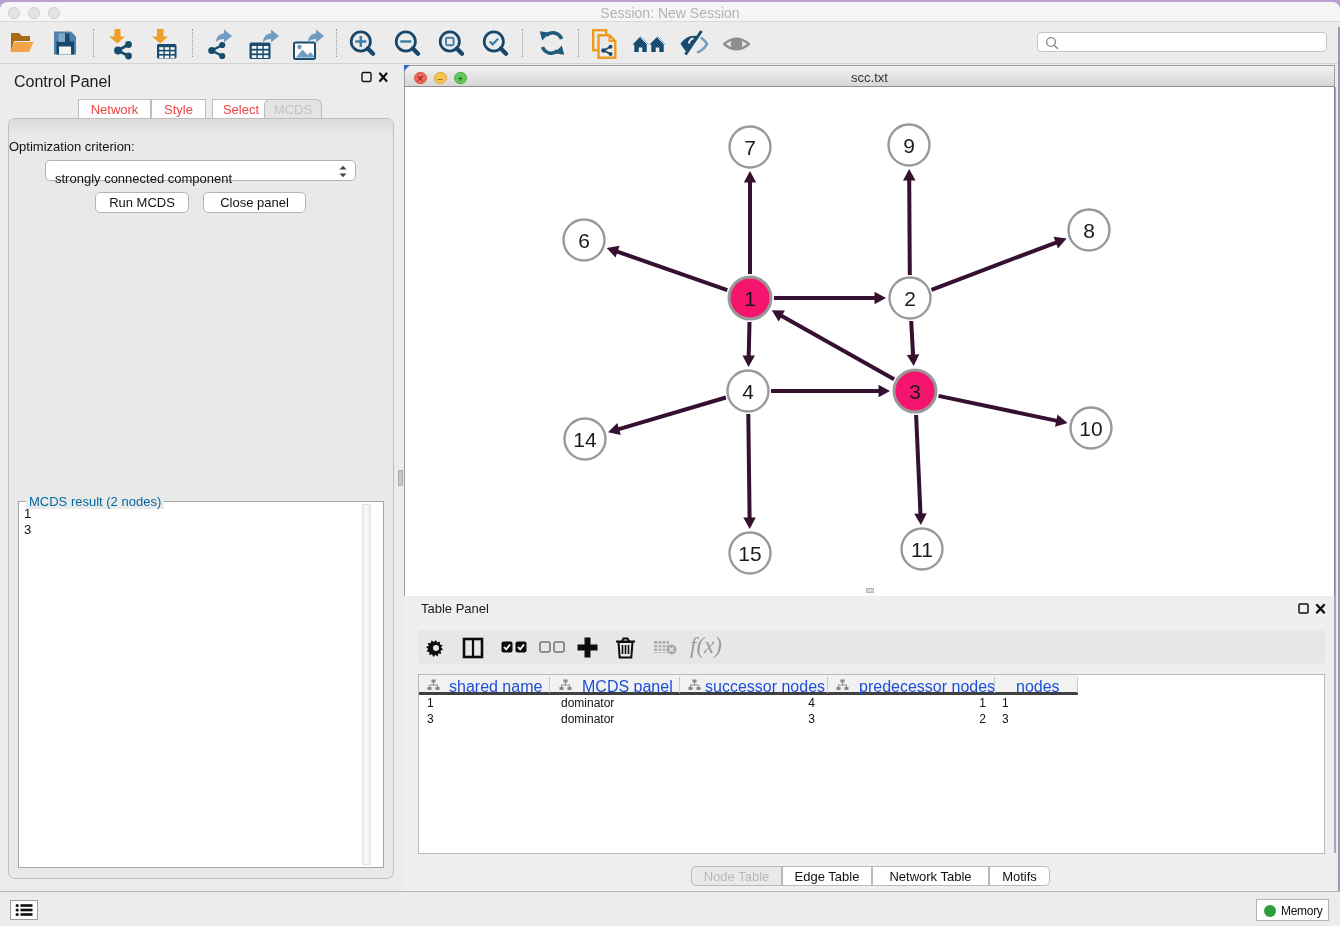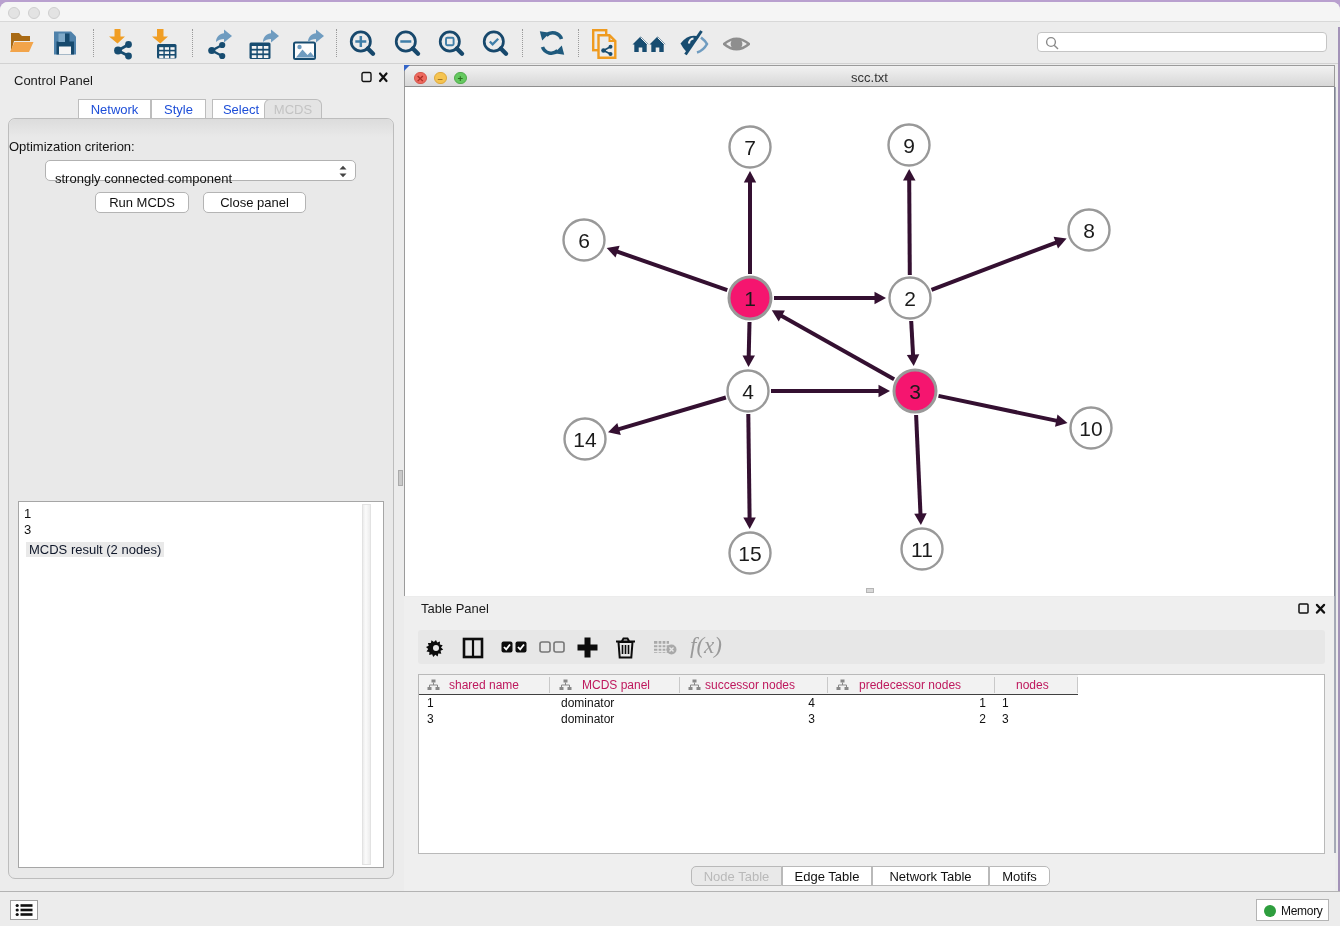--- a/index.html
+++ b/index.html
@@ -11,52 +11,53 @@
 #titlebar { position:absolute; left:0; top:0; width:1340px; height:20px; background:#f5f5f5; border-radius:8px 8px 0 0; border-bottom:1px solid #d8d8d8; }
 .tl { position:absolute; top:5px; width:12px; height:12px; border-radius:50%; background:#e3e3e3; border:1px solid #cfcfcf; }
 #wtitle { position:absolute; top:3px; left:0; width:100%; text-align:center; font-size:14px; color:#b7b1b7; }
 
 #toolbar { position:absolute; left:0; top:21px; width:1340px; height:41px; background:#ececec; border-bottom:1px solid #d2d2d2; }
 .tsep { position:absolute; top:6px; height:28px; width:0; border-left:1px dotted #9a9a9a; }
 .ticon { position:absolute; top:5px; }
 #search { position:absolute; left:1037px; top:9px; width:290px; height:20px; background:#fff; border:1px solid #c5c5c5; border-radius:4px; }
 
 #cpanel { position:absolute; left:0; top:62px; width:403px; height:827px; background:#ececec; }
-#cpanel .hdr { position:absolute; left:14px; top:9px; font-size:13px; color:#1a1a1a; }
-.tab { position:absolute; top:35px; height:20px; background:#fff; border:1px solid #bdbdbd; font-size:13px; color:#1d4ed8; text-align:center; line-height:19px; }
+#cpanel .hdr { position:absolute; left:14px; top:9px; font-size:16px; color:#1a1a1a; }
+.tab { position:absolute; top:35px; height:20px; background:#fff; border:1px solid #bdbdbd; font-size:13px; color:#ef4444; text-align:center; line-height:19px; }
 .tabsel { background:#e4e4e4; color:#c3c3c3; border-radius:6px 6px 0 0; border-bottom:none; }
 #tabpane { position:absolute; left:8px; top:54px; width:386px; height:761px; background:#e9e9e9; border:1px solid #bdbdbd; border-radius:7px; }
 #tabpane:before { content:""; position:absolute; left:0; top:0; right:0; height:18px; background:linear-gradient(#dcdcdc,#e9e9e9); border-radius:7px 7px 0 0; }
 .btn { position:absolute; background:#fff; border:1px solid #b4b4b4; border-radius:5px; font-size:13px; color:#111; text-align:center; line-height:19px; }
 #resultbox { position:absolute; left:9px; top:382px; width:366px; height:367px; background:#fff; border:1px solid #a6a6a6; }
-#resultlbl { position:absolute; left:7px; top:-8px; background:#e9e9e9; padding:0 3px; font-size:13px; color:#0f172a;margin-top:48px; }
+#resultlbl { position:absolute; left:7px; top:-8px; background:#e9e9e9; padding:0 3px; font-size:13px; color:#0369a1; }
 
 #netwin { position:absolute; left:404px; top:63px; width:931px; height:531px; }
 #nettitle { position:absolute; left:0; top:0; width:100%; height:22px; background:linear-gradient(#f2f2f2,#d7d7d7); border:1px solid #9b9b9b; border-bottom:1px solid #8e8e8e; }
 .mtl { position:absolute; top:5.5px; width:12.5px; height:12.5px; border-radius:50%; text-align:center; line-height:11.5px; font-size:9.5px; font-weight:bold; }
 #netcanvas { position:absolute; left:0; top:22px; width:931px; height:509px; background:#fff; border-left:1px solid #9b9b9b; border-right:1px solid #9b9b9b; }
 
 #tpanel { position:absolute; left:404px; top:595px; width:931px; height:294px; background:#efefef; }
 #tptools { position:absolute; left:14px; top:33px; width:907px; height:34px; background:#e7e7e7; border-radius:3px; }
 #ttable { position:absolute; left:14px; top:77px; width:907px; height:180px; background:#fff; border:1px solid #b9b9b9; }
-#thead { position:absolute; left:0; top:0; width:659px; height:20px; background:#f2f2f2; border-bottom:1px solid #404040; font-size:12px; color:#be185d; }
+#thead { position:absolute; left:0; top:0; width:659px; height:20px; background:#f2f2f2; border-bottom:3px solid #404040; font-size:16px; color:#1d4ed8; }
 .hsep { position:absolute; top:2px; height:16px; border-left:1px solid #c9c9c9; }
 .btab { position:absolute; top:0; height:20px; background:#fff; border:1px solid #b9b9b9; font-size:13px; color:#111; text-align:center; line-height:19px; }
 
 #statusbar { position:absolute; left:0; top:889px; width:1340px; height:35px; background:#ececec; border-top:1px solid #b3b3b3; }
 #membtn { position:absolute; right:11px; top:7px; width:73px; height:22px; background:#fff; border:1px solid #b4b4b4; border-radius:0; font-size:12px; color:#111; }
 #listbtn { position:absolute; left:10px; top:8px; width:28px; height:20px; background:#fdfdfd; border:1px solid #9e9e9e; }
 </style>
 </head>
 <body>
 <div id="win">
   <div id="titlebar">
     <div class="tl" style="left:8px"></div>
     <div class="tl" style="left:28px"></div>
     <div class="tl" style="left:48px"></div>
+    <div id="wtitle">Session: New Session</div>
   </div>
   <div id="toolbar">
     <svg class="ticon" style="left:8px" width="29" height="30" viewBox="0 0 29 30">
       <path d="M3 5 h8 l3 3 h8 v5 H6 L3 24 Z" fill="#a96a14"></path>
       <path d="M6.5 14 h19 l-4.5 10 H2 Z" fill="#f2a44a"></path>
     </svg>
     <svg class="ticon" style="left:52px" width="26" height="30" viewBox="0 0 26 30">
       <path d="M2 3.5 h17 l5 5 v18 H2 Z" fill="#4f82ab"></path>
       <rect x="4.5" y="13.5" width="17.5" height="13" fill="#16496d"></rect>
       <rect x="6.5" y="5.5" width="6.5" height="8.5" fill="#7fa9c8"></rect>

